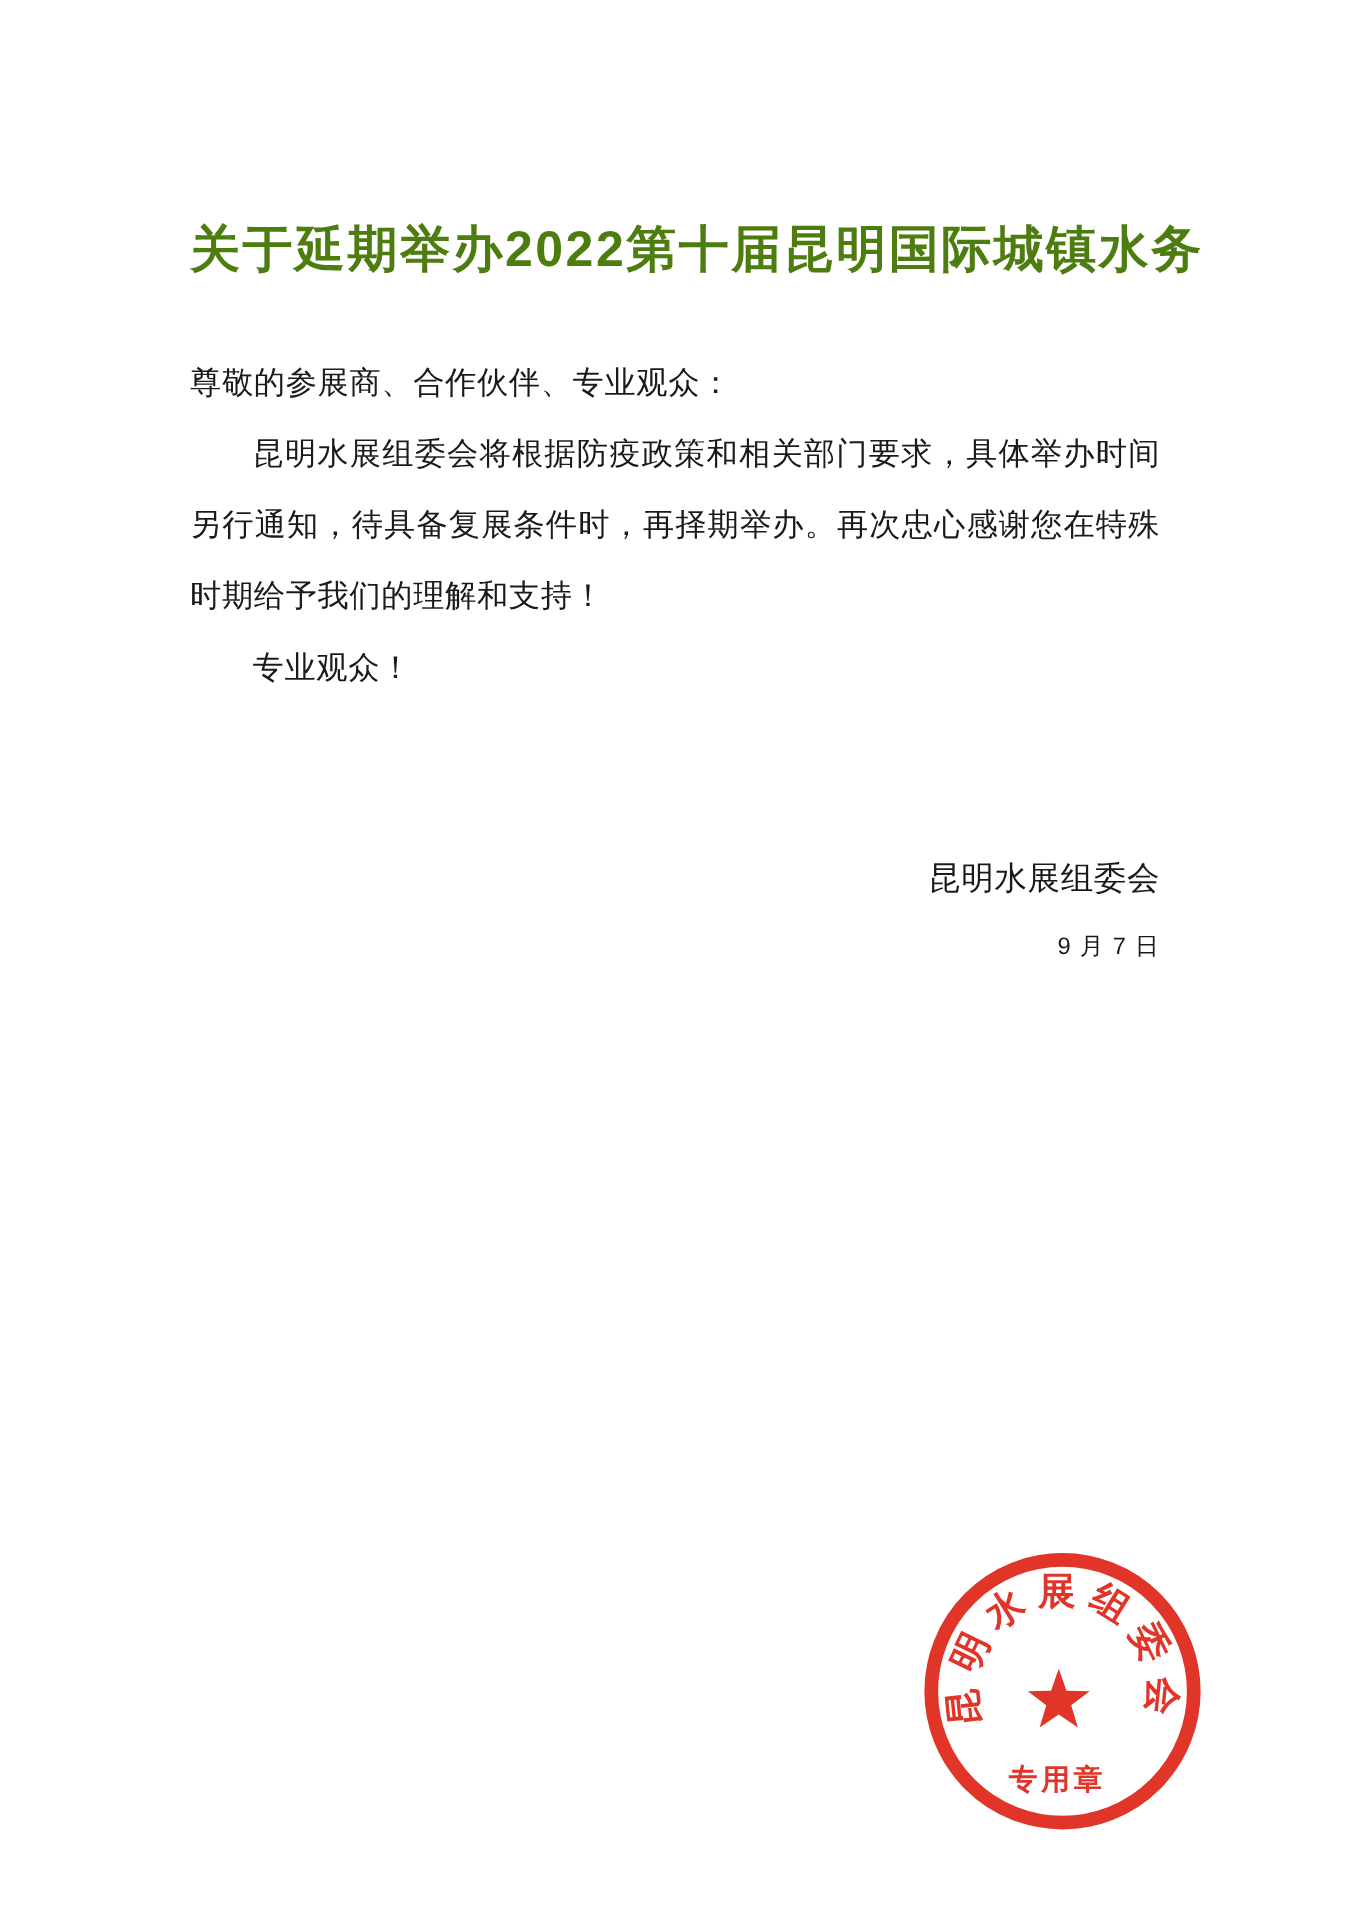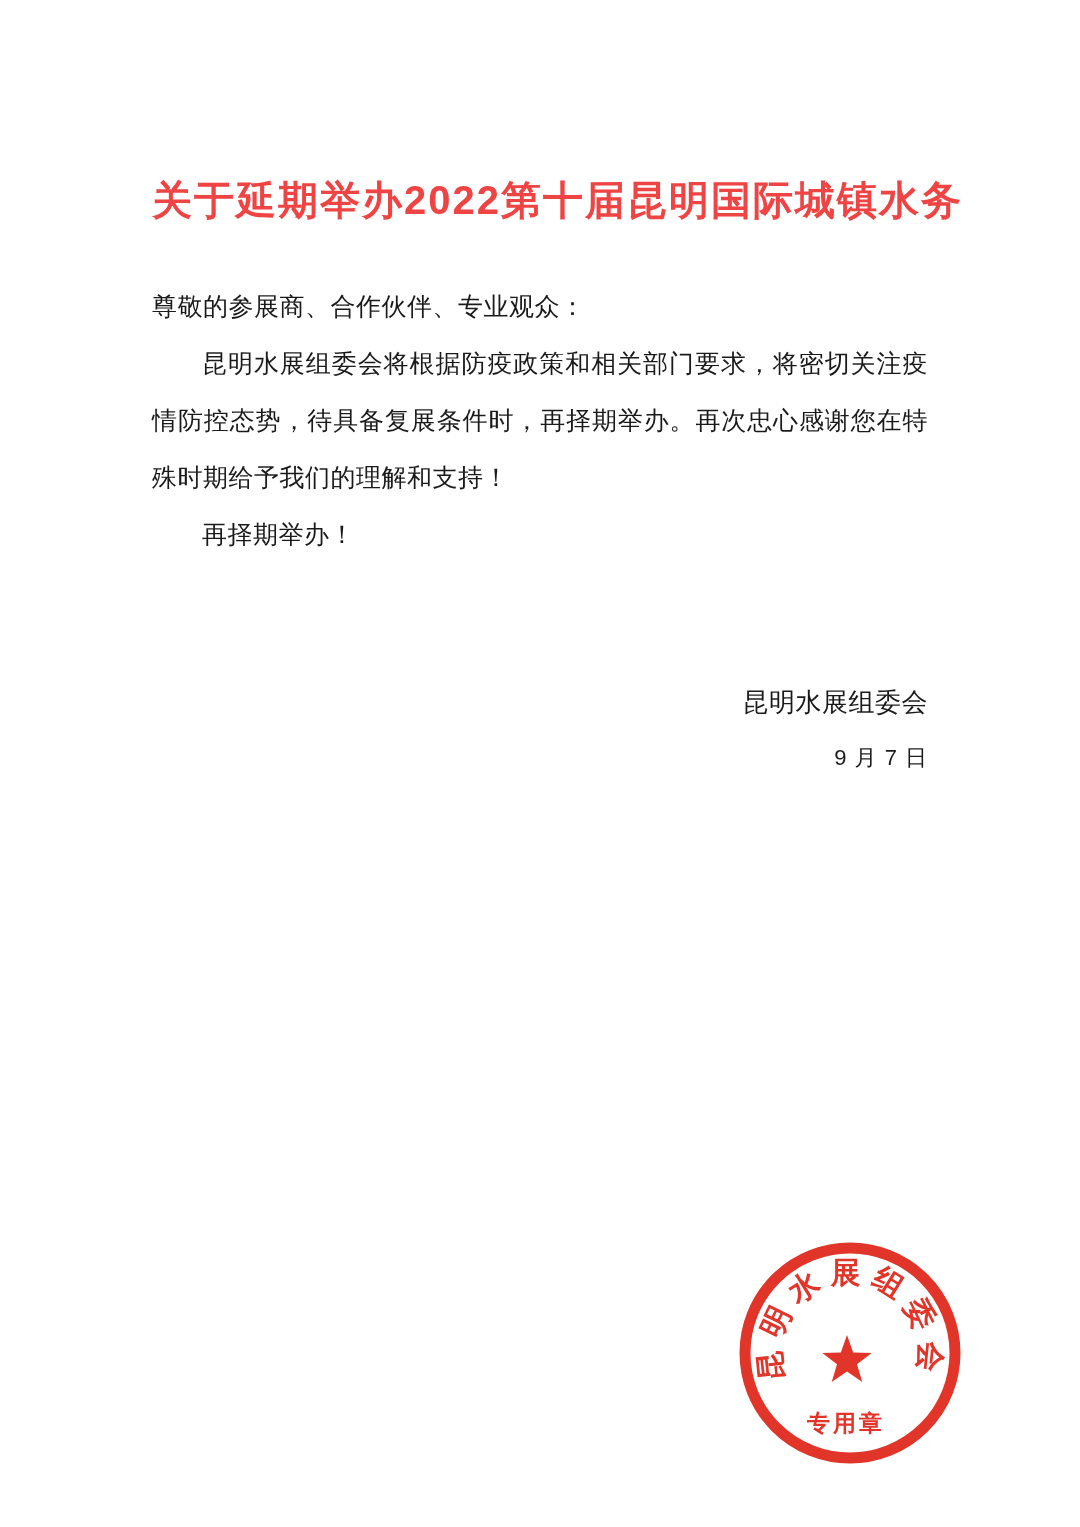--- a/index.html
+++ b/index.html
@@ -19,41 +19,41 @@
     padding: 0 152px;
     background: #ffffff;
   }
   .title {
     margin-top: 168px;
     text-align: center;
     font-size: 40px;
     font-weight: 700;
     line-height: 65px;
     letter-spacing: 2px;
-    color: #ef4444;
+    color: #4d7c0f;
   }
   .title .tl { display: block; white-space: nowrap; }
   .body-text {
     margin-top: 45px;
     font-size: 25px;
     line-height: 57px;
     text-align: justify;
     text-justify: inter-character;
     letter-spacing: 0.5px;
   }
   .salutation { text-indent: 0; }
   .para { text-indent: 2em; }
   .signature {
     margin-top: 112px;
     text-align: right;
     position: relative;
     z-index: 1;
   }
   .sig-org  { font-size: 26px; line-height: 55px; letter-spacing: 0.5px; }
-  .sig-date { font-size: 22px; line-height: 55px; letter-spacing: 1px; }
+  .sig-date { font-size: 19px; line-height: 55px; letter-spacing: 1px; }
   .seal {
     position: absolute;
     left: 730px;
     top: 1065px;
     width: 240px;
     height: 240px;
     mix-blend-mode: multiply;
     z-index: 2;
     pointer-events: none;
   }
@@ -74,22 +74,22 @@
 <body>
 
 <main class="page">
 
   <h1 class="title">
     <span class="tl">关于延期举办2022第十届昆明国际城镇水务</span>
   </h1>
 
   <div class="body-text">
     <p class="salutation">尊敬的参展商、合作伙伴、专业观众：</p>
-    <p class="para">昆明水展组委会将根据防疫政策和相关部门要求，将密切关注疫情防控态势，待具备复展条件时，再择期举办。再次忠心感谢您在特殊时期给予我们的理解和支持！</p>
-    <p class="para">再择期举办！</p>
+    <p class="para">昆明水展组委会将根据防疫政策和相关部门要求，具体举办时间另行通知，待具备复展条件时，再择期举办。再次忠心感谢您在特殊时期给予我们的理解和支持！</p>
+    <p class="para">专业观众！</p>
   </div>
 
   <div class="signature">
     <div class="sig-org">昆明水展组委会</div>
     <div class="sig-date">9 月 7 日</div>
   </div>
 
   <svg class="seal" viewBox="0 0 240 240" width="240" height="240" xmlns="http://www.w3.org/2000/svg">
     <circle cx="120" cy="120" r="105" fill="none" stroke="#e1352a" stroke-width="11"></circle>
     <path id="sealArc" d="M 56.6 149.6 A 70 70 0 1 1 183.4 149.6" fill="none"></path>

